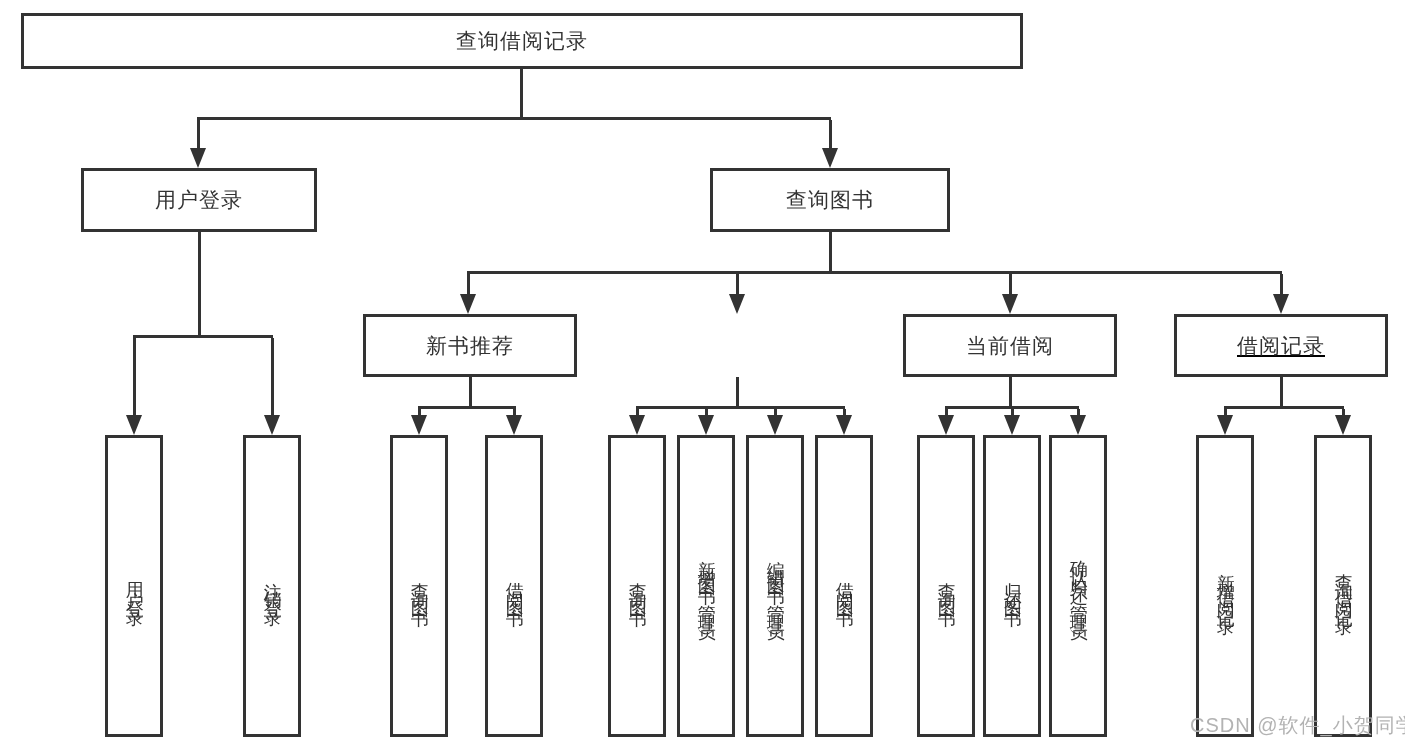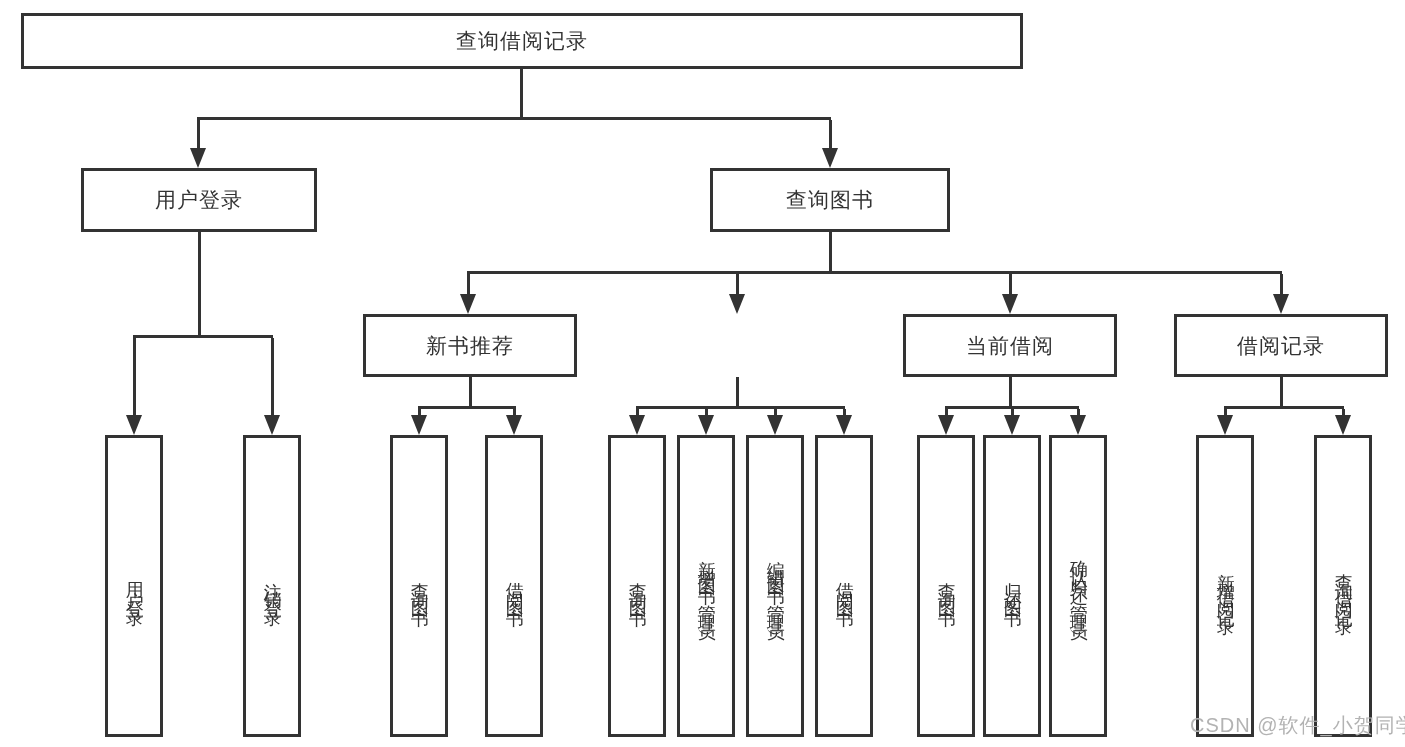--- a/index.html
+++ b/index.html
@@ -100,21 +100,21 @@
   <div class="ah" style="left:1002px; top:294px;"></div>
   <div class="vl" style="left:1280px; top:274px; height:20px;"></div>
   <div class="ah" style="left:1273px; top:294px;"></div>
 
   <div class="box" style="left:363px; top:314px; width:214px; height:63px;">
     <span class="hlabel">新书推荐</span>
   </div>
   <div class="box" style="left:903px; top:314px; width:214px; height:63px;align-items:center;">
     <span class="hlabel">当前借阅</span>
   </div>
-  <div class="box" style="left:1174px; top:314px; width:214px; height:63px;">
+  <div class="box" style="left:1174px; top:314px; width:214px; height:63px;text-decoration:underline;">
     <span class="hlabel">借阅记录</span>
   </div>
 
   <div class="vl" style="left:469px; top:377px; height:29px;"></div>
   <div class="hl" style="left:418px; top:406px; width:98px;"></div>
   <div class="vl" style="left:418px; top:409px; height:6px;"></div>
   <div class="ah" style="left:411px; top:415px;"></div>
   <div class="vl" style="left:513px; top:409px; height:6px;"></div>
   <div class="ah" style="left:506px; top:415px;"></div>
 

